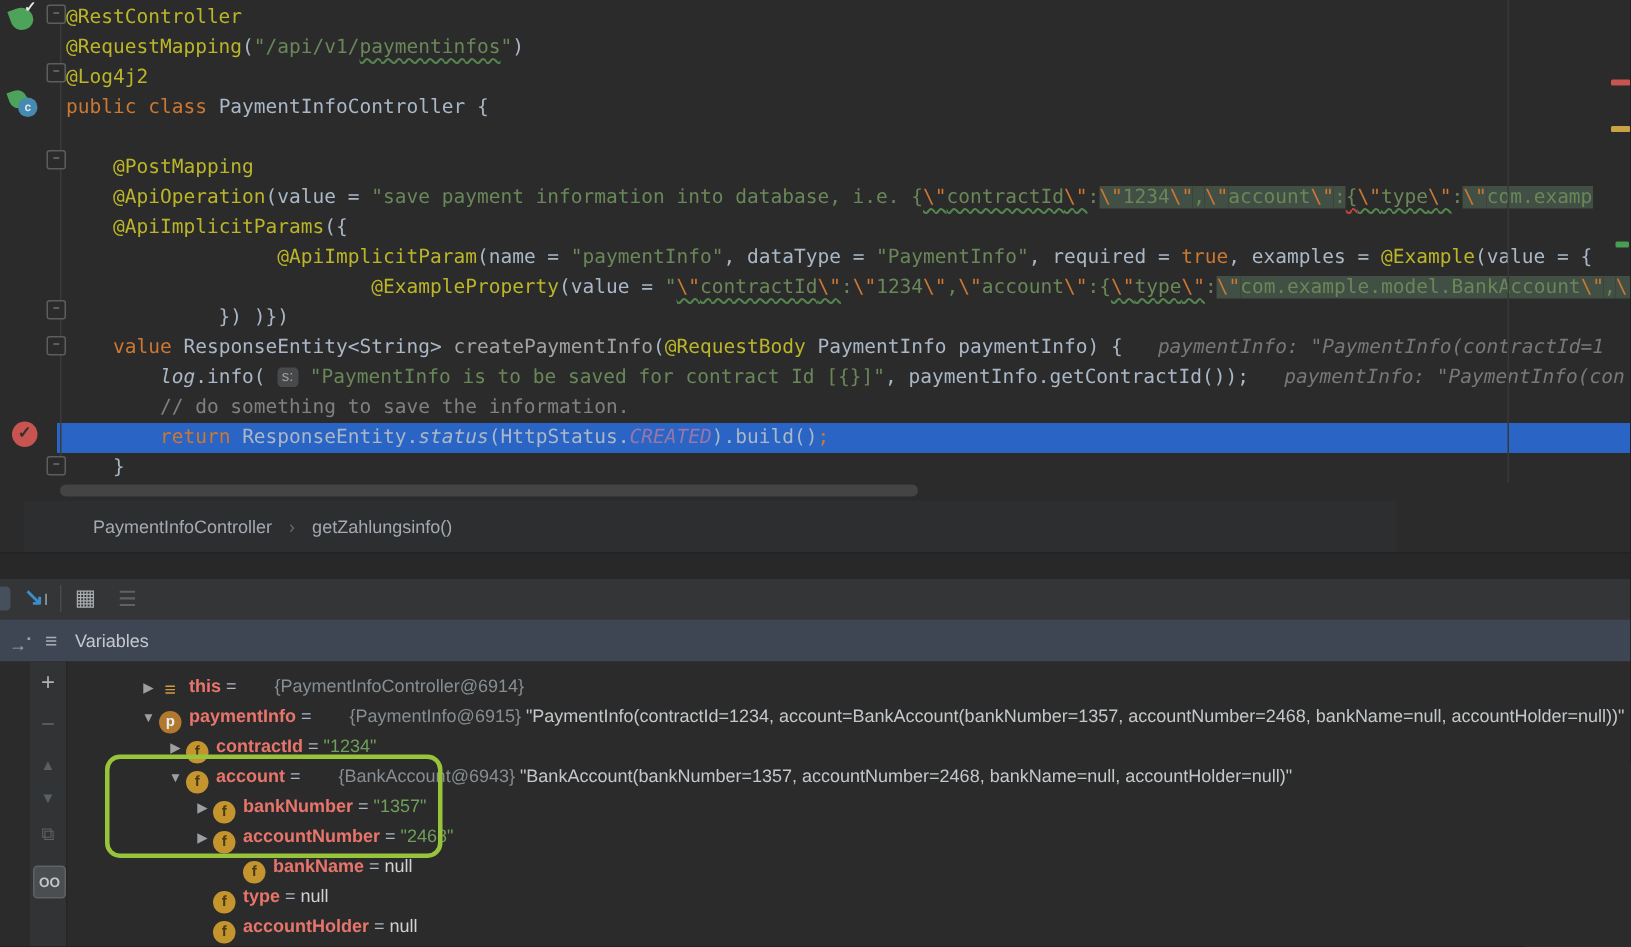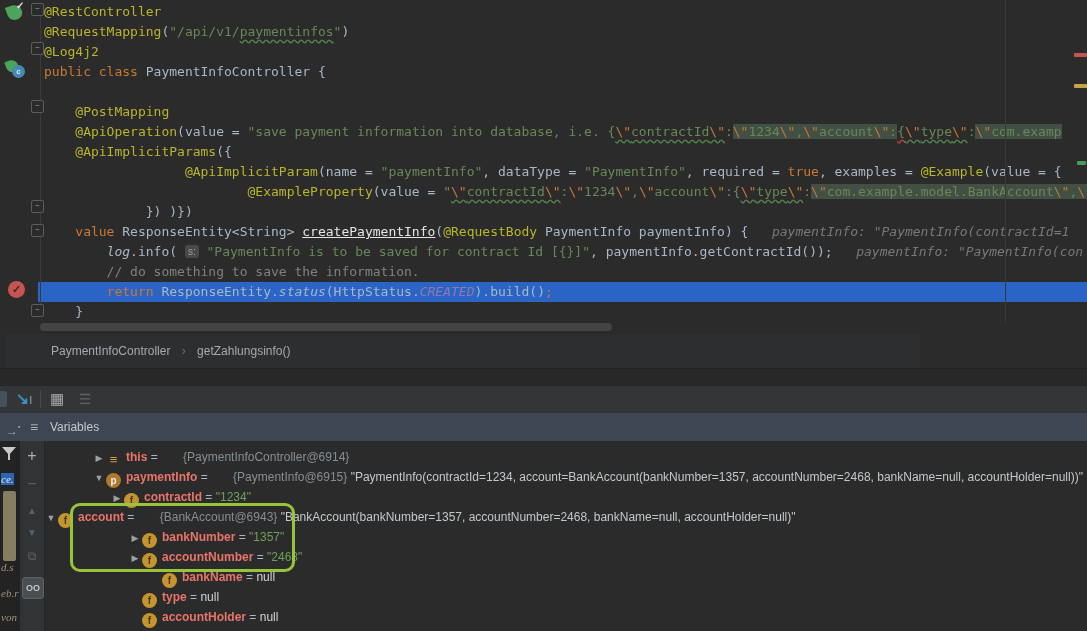--- a/index.html
+++ b/index.html
@@ -5,21 +5,21 @@
   html,body{margin:0;padding:0;background:#1e1e1e;}
   #app{position:relative;width:1087px;height:631px;background:#2b2b2b;overflow:hidden;
        font-family:"Liberation Sans",sans-serif;}
   
   #editor{position:absolute;left:0;top:0;width:1087px;height:334px;background:#2b2b2b;overflow:hidden;}
   #code{position:absolute;left:38px;top:2px;right:0;font-family:"DejaVu Sans Mono",monospace;
         font-size:13px;}
   .cl{height:20px;line-height:20px;white-space:pre;padding-left:6px;}
   .cl.exec{background:#2a64c4;}
   .t-ann{color:#bbb529;text-align:right;} .t-kw{color:#cc7832;} .t-str{color:#6a8759;} .t-esc{color:#cc7832;}
-  .t-txt{color:#a9b7c6;} .t-cmt{color:#808080;} .t-meth{color:#e5e5e5;text-decoration:underline;}
+  .t-txt{color:#a9b7c6;} .t-cmt{color:#808080;} .t-meth{color:#a3a3a3;}
   .t-const{color:#9876aa;font-style:italic;} .t-ital{font-style:italic;}
   .t-hint{color:#787878;font-style:italic;}
   .t-hl{background:#414f44;}
   .t-wavy{text-decoration:underline;text-decoration-style:wavy;text-decoration-color:#54854e;text-underline-offset:3px;}
   .t-rwavy{text-decoration:underline;text-decoration-style:wavy;text-decoration-color:#bc4540;text-underline-offset:3px;}
   .badge{display:inline-block;background:#47494b;color:#9da0a2;border-radius:3px;padding:0 3px;
          font-family:"Liberation Sans",sans-serif;font-size:10px;line-height:13px;vertical-align:1px;}
   #fold-line{position:absolute;left:40px;top:12px;width:1px;height:300px;background:#3b3b3d;}
   .fold-box{position:absolute;left:31px;width:11px;height:11px;border:1px solid #5a5e60;border-radius:2px;
             background:#2b2b2b;color:#9a9da0;font-size:8px;line-height:9px;text-align:center;z-index:3;}
@@ -28,21 +28,21 @@
   .leaf{position:absolute;background:#4da35a;border-radius:0 60% 50% 55%;transform:rotate(-20deg);}
   .check-badge{position:absolute;color:#e8e8e8;font-size:10px;font-weight:bold;line-height:10px;}
   .bean-circle{position:absolute;width:13px;height:13px;border-radius:50%;background:#4889b0;color:#d6ecf7;
                font-size:8px;line-height:13px;text-align:center;font-weight:bold;}
   #breakpoint{position:absolute;left:8px;top:281px;width:17px;height:17px;border-radius:50%;background:#c75450;
               color:#33302f;font-size:11px;font-weight:bold;line-height:17px;text-align:center;}
   
   .stripe{position:absolute;height:4px;border-radius:1px;}
   #hscroll{position:absolute;left:40px;top:323px;width:572px;height:8px;background:#5a5a5a;opacity:.55;border-radius:4px;}
   
-  #breadcrumb{position:absolute;left:5px;top:334px;width:915px;height:34px;background:#2c2e30;
+  #breadcrumb{position:absolute;left:16px;top:334px;width:915px;height:34px;background:#2c2e30;
               color:#a4aab0;font-size:12px;line-height:34px;}
   #breadcrumb .sep{color:#6a6e71;margin:0 8px;}
   #gap{position:absolute;left:0;top:368px;width:1087px;height:18px;background:#282828;border-top:1px solid #232323;}
   
   #dtoolbar{position:absolute;left:0;top:386px;width:1087px;height:27px;background:#333537;border-bottom:1px solid #262626;}
   #dtoolbar .vsep{position:absolute;left:40px;top:4px;width:1px;height:18px;background:#47494b;}
   .ticon{position:absolute;top:3px;height:20px;line-height:20px;text-align:center;}
   
   #dtab{position:absolute;left:0;top:413px;width:1087px;height:28px;background:#3e4653;color:#c5c9ce;font-size:12px;}
   
@@ -146,44 +146,35 @@
   </div>
 
   <div id="dtab">
     <span style="position:absolute;left:6px;top:0;line-height:28px;color:#9fa6ad;"><span>→</span><span style="font-size:7px;vertical-align:6px;">▪</span></span>
     <span style="position:absolute;left:30px;top:0;line-height:28px;color:#a8adb1;font-size:14px;font-weight:bold;">≡</span>
     <span style="position:absolute;left:50px;top:0;line-height:28px;">Variables</span>
   </div>
 
   <div id="dbody">
 
-    <div id="bgwindow">
-      <div id="funnel"></div>
-      <div id="funnel-stem"></div>
-      <span class="bg-frag bg-sel" style="top:32px;">ce.</span>
-      <div id="bg-tanbar"></div>
-      <span class="bg-frag" style="top:120px;">d.s</span>
-      <span class="bg-frag" style="top:146px;">eb.r</span>
-      <span class="bg-frag" style="top:170px;">von</span>
-    </div>
 
     <div id="watchstrip">
       <div class="wicon" style="top:6px;color:#afb1b3;font-size:16px;">+</div>
       <div class="wicon" style="top:34px;color:#5e6264;font-size:16px;">−</div>
       <div class="wicon" style="top:64px;color:#566069;font-size:10px;">▲</div>
       <div class="wicon" style="top:86px;color:#566069;font-size:10px;">▼</div>
       <div class="wicon" style="top:108px;color:#5e6264;font-size:12px;">⧉</div>
       <div id="glasses">OO</div>
     </div>
 
     <div id="vars">
         <div class="vrow" style="padding-left: 48px;"><span class="varrow">▶</span><span class="vicon iithis">≡</span><span class="vname">this</span><span class="veq"> = </span><span class="vref">{PaymentInfoController@6914} </span></div>
         <div class="vrow" style="padding-left: 48px;"><span class="varrow">▼</span><span class="vicon iip">p</span><span class="vname">paymentInfo</span><span class="veq"> = </span><span class="vref">{PaymentInfo@6915} </span><span class="vstr">"PaymentInfo(contractId=1234, account=BankAccount(bankNumber=1357, accountNumber=2468, bankName=null, accountHolder=null))"</span></div>
         <div class="vrow" style="padding-left: 66px;"><span class="varrow">▶</span><span class="vicon iif">f</span><span class="vname">contractId</span><span class="veq"> = </span><span class="vval-green">"1234"</span></div>
-        <div class="vrow" style=""><span class="varrow">▼</span><span class="vicon iif">f</span><span class="vname">account</span><span class="veq"> = </span><span class="vref">{BankAccount@6943} </span><span class="vstr">"BankAccount(bankNumber=1357, accountNumber=2468, bankName=null, accountHolder=null)"</span></div>
+        <div class="vrow" style="padding-left: 66px;"><span class="varrow">▼</span><span class="vicon iif">f</span><span class="vname">account</span><span class="veq"> = </span><span class="vref">{BankAccount@6943} </span><span class="vstr">"BankAccount(bankNumber=1357, accountNumber=2468, bankName=null, accountHolder=null)"</span></div>
         <div class="vrow" style="padding-left: 84px;"><span class="varrow">▶</span><span class="vicon iif">f</span><span class="vname">bankNumber</span><span class="veq"> = </span><span class="vval-green">"1357"</span></div>
         <div class="vrow" style="padding-left: 84px;"><span class="varrow">▶</span><span class="vicon iif">f</span><span class="vname">accountNumber</span><span class="veq"> = </span><span class="vval-green">"2468"</span></div>
         <div class="vrow" style="padding-left: 104px;"><span class="varrow"></span><span class="vicon iif">f</span><span class="vname">bankName</span><span class="veq"> = </span><span class="vval-null">null</span></div>
         <div class="vrow" style="padding-left: 84px;"><span class="varrow"></span><span class="vicon iif">f</span><span class="vname">type</span><span class="veq"> = </span><span class="vval-null">null</span></div>
         <div class="vrow" style="padding-left: 84px;"><span class="varrow"></span><span class="vicon iif">f</span><span class="vname">accountHolder</span><span class="veq"> = </span><span class="vval-null">null</span></div>
       </div>
   </div>
 
   <div id="greenbox"></div>
 </div>

